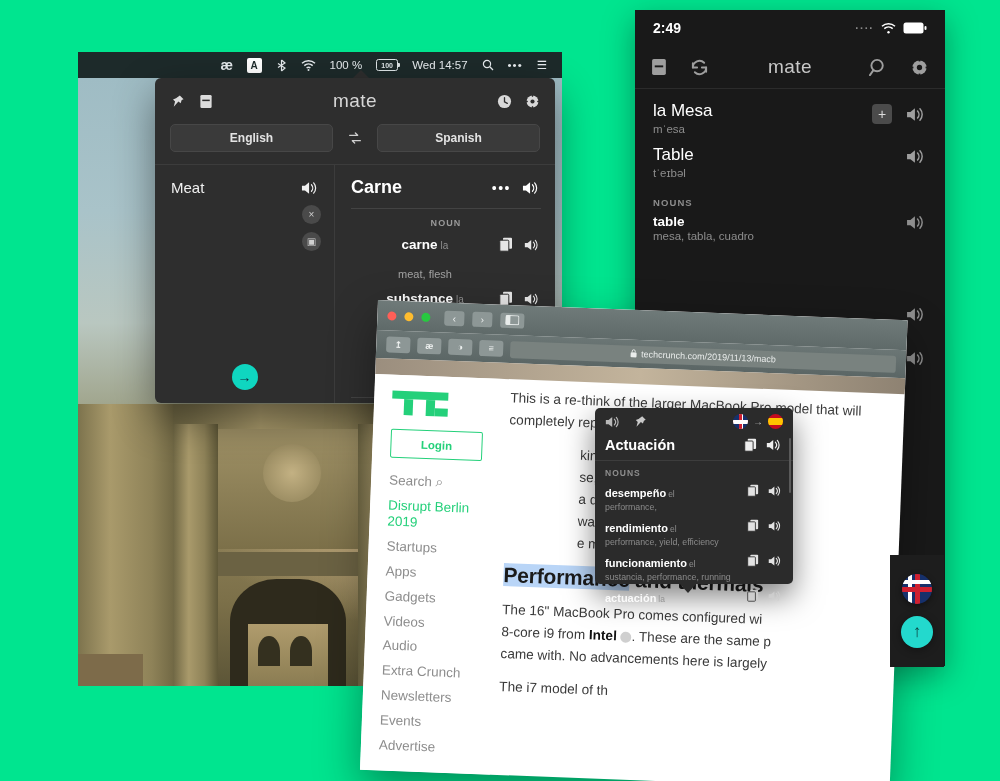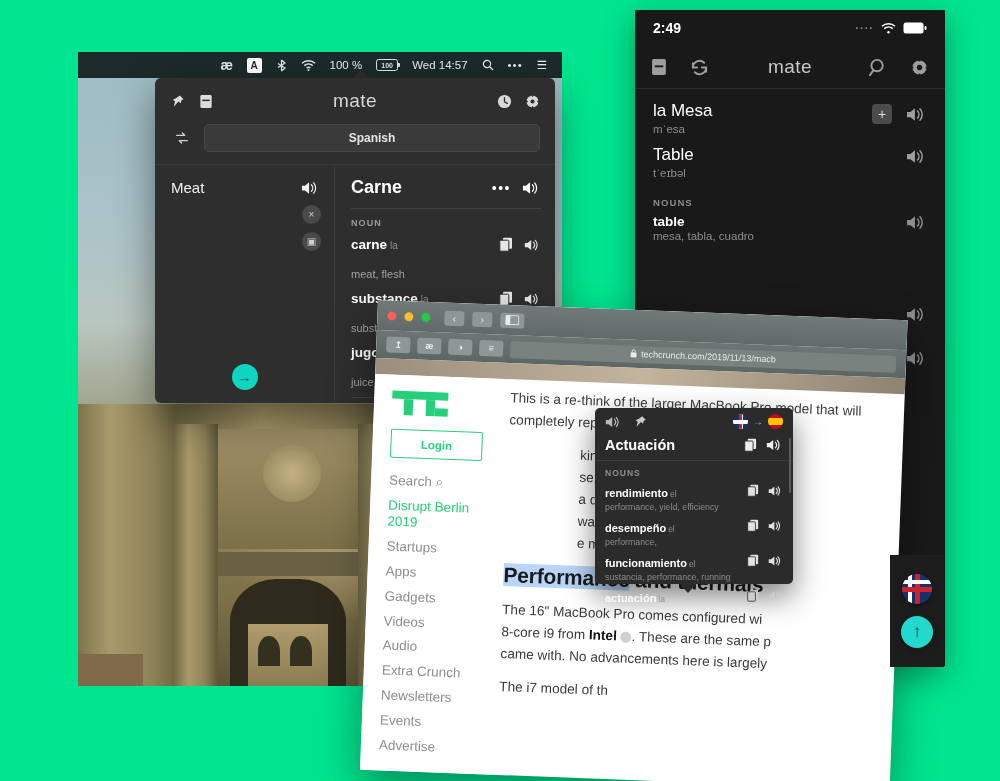--- a/index.html
+++ b/index.html
@@ -88,21 +88,21 @@
   .mini-btn{
     width:19px;height:19px;border-radius:50%;background:#4a4a4a;color:#cfcfcf;
     display:flex;align-items:center;justify-content:center;font-size:10px;margin-left:auto;
   }
   .mini-col{position:absolute;right:13px;top:40px;display:flex;flex-direction:column;gap:8px;}
   .go-btn{
     position:absolute;left:50%;transform:translateX(-50%);bottom:14px;
     width:26px;height:26px;border-radius:50%;background:#0fd6c0;
     display:flex;align-items:center;justify-content:center;color:#123;font-size:14px;font-weight:700;
   }
-  .mate-right{flex:1;padding:12px 14px 0 16px;box-sizing:border-box;overflow:hidden;}
+  .mate-right{flex:1;padding:12px 14px 0 16px;box-sizing:border-box;overflow:hidden;text-align:center;}
   .tw-row{display:flex;align-items:center;margin-bottom:10px;}
   .tw-word{font-size:18px;font-weight:700;color:#fff;}
   .tw-acts{margin-left:auto;display:flex;align-items:center;gap:11px;}
   .sep{height:1px;background:#434343;margin:0 0 9px;}
   .pos{font-size:9px;letter-spacing:1.1px;color:#9a9a9a;margin:2px 0 7px;font-weight:600;}
   .entry{display:flex;align-items:flex-start;margin-bottom:9px;}
   .entry .txt{flex:1;}
   .entry .hw{font-size:13.5px;font-weight:700;color:#fff;}
   .entry .art{font-size:10px;color:#8f8f8f;font-weight:400;margin-left:3px;}
   .entry .tr{font-size:11px;color:#a2a2a2;margin-top:15px;}
@@ -339,20 +339,21 @@
                 <rect x="7.3" y="13" width="1.4" height="3"></rect>
                 <rect x="0" y="7.3" width="3" height="1.4"></rect>
                 <rect x="13" y="7.3" width="3" height="1.4"></rect>
               </g>
             </svg>
         </span>
       </span>
     </div>
 
     <div class="lang-row">
+      <div class="lang-btn">English</div>
       <div class="swap">
         <svg width="16" height="16" viewBox="0 0 18 18">
           <path d="M3 6h9l-2.6-2.6M15 12H6l2.6 2.6" stroke="#cfcfcf" stroke-width="1.5" fill="none" stroke-linecap="round" stroke-linejoin="round"></path>
         </svg>
       </div>
       <div class="lang-btn">Spanish</div>
     </div>
 
     <div class="mate-body">
       <div class="mate-left">
@@ -699,43 +700,43 @@
               <path d="M11 4.6a5 5 0 0 1 0 6.8M13.3 2.6a8 8 0 0 1 0 10.8" stroke="#eee" stroke-width="1.4" fill="none" stroke-linecap="round"></path>
             </svg>
         </span>
       </span>
     </div>
 
     <div class="pop-pos">NOUNS</div>
 
     <div class="pop-entry">
       <div class="t">
-        <div><span class="hw">rendimiento</span><span class="art">el</span></div>
-        <div class="tr">performance, yield, efficiency</div>
+        <div><span class="hw">desempeño</span><span class="art">el</span></div>
+        <div class="tr">performance,</div>
       </div>
       <div class="acts">
         <span class="icon">
           <svg width="12" height="13" viewBox="0 0 14 15">
               <rect x="4" y="0.8" width="9" height="11" rx="1" fill="#e2e2e2"></rect>
               <rect x="0.8" y="3.2" width="9" height="11" rx="1" fill="#e2e2e2" stroke="#2b2b2b" stroke-width="1"></rect>
             </svg>
         </span>
         <span class="icon">
           <svg width="15" height="12" viewBox="0 0 20 16">
               <path d="M1 5.5h3.2L8.5 2v12L4.2 10.5H1z" fill="#e2e2e2"></path>
               <path d="M11 4.6a5 5 0 0 1 0 6.8M13.3 2.6a8 8 0 0 1 0 10.8" stroke="#e2e2e2" stroke-width="1.5" fill="none" stroke-linecap="round"></path>
             </svg>
         </span>
       </div>
     </div>
 
     <div class="pop-entry">
       <div class="t">
-        <div><span class="hw">desempeño</span><span class="art">el</span></div>
-        <div class="tr">performance,</div>
+        <div><span class="hw">rendimiento</span><span class="art">el</span></div>
+        <div class="tr">performance, yield, efficiency</div>
       </div>
       <div class="acts">
         <span class="icon">
           <svg width="12" height="13" viewBox="0 0 14 15">
               <rect x="4" y="0.8" width="9" height="11" rx="1" fill="#e2e2e2"></rect>
               <rect x="0.8" y="3.2" width="9" height="11" rx="1" fill="#e2e2e2" stroke="#2b2b2b" stroke-width="1"></rect>
             </svg>
         </span>
         <span class="icon">
           <svg width="15" height="12" viewBox="0 0 20 16">

